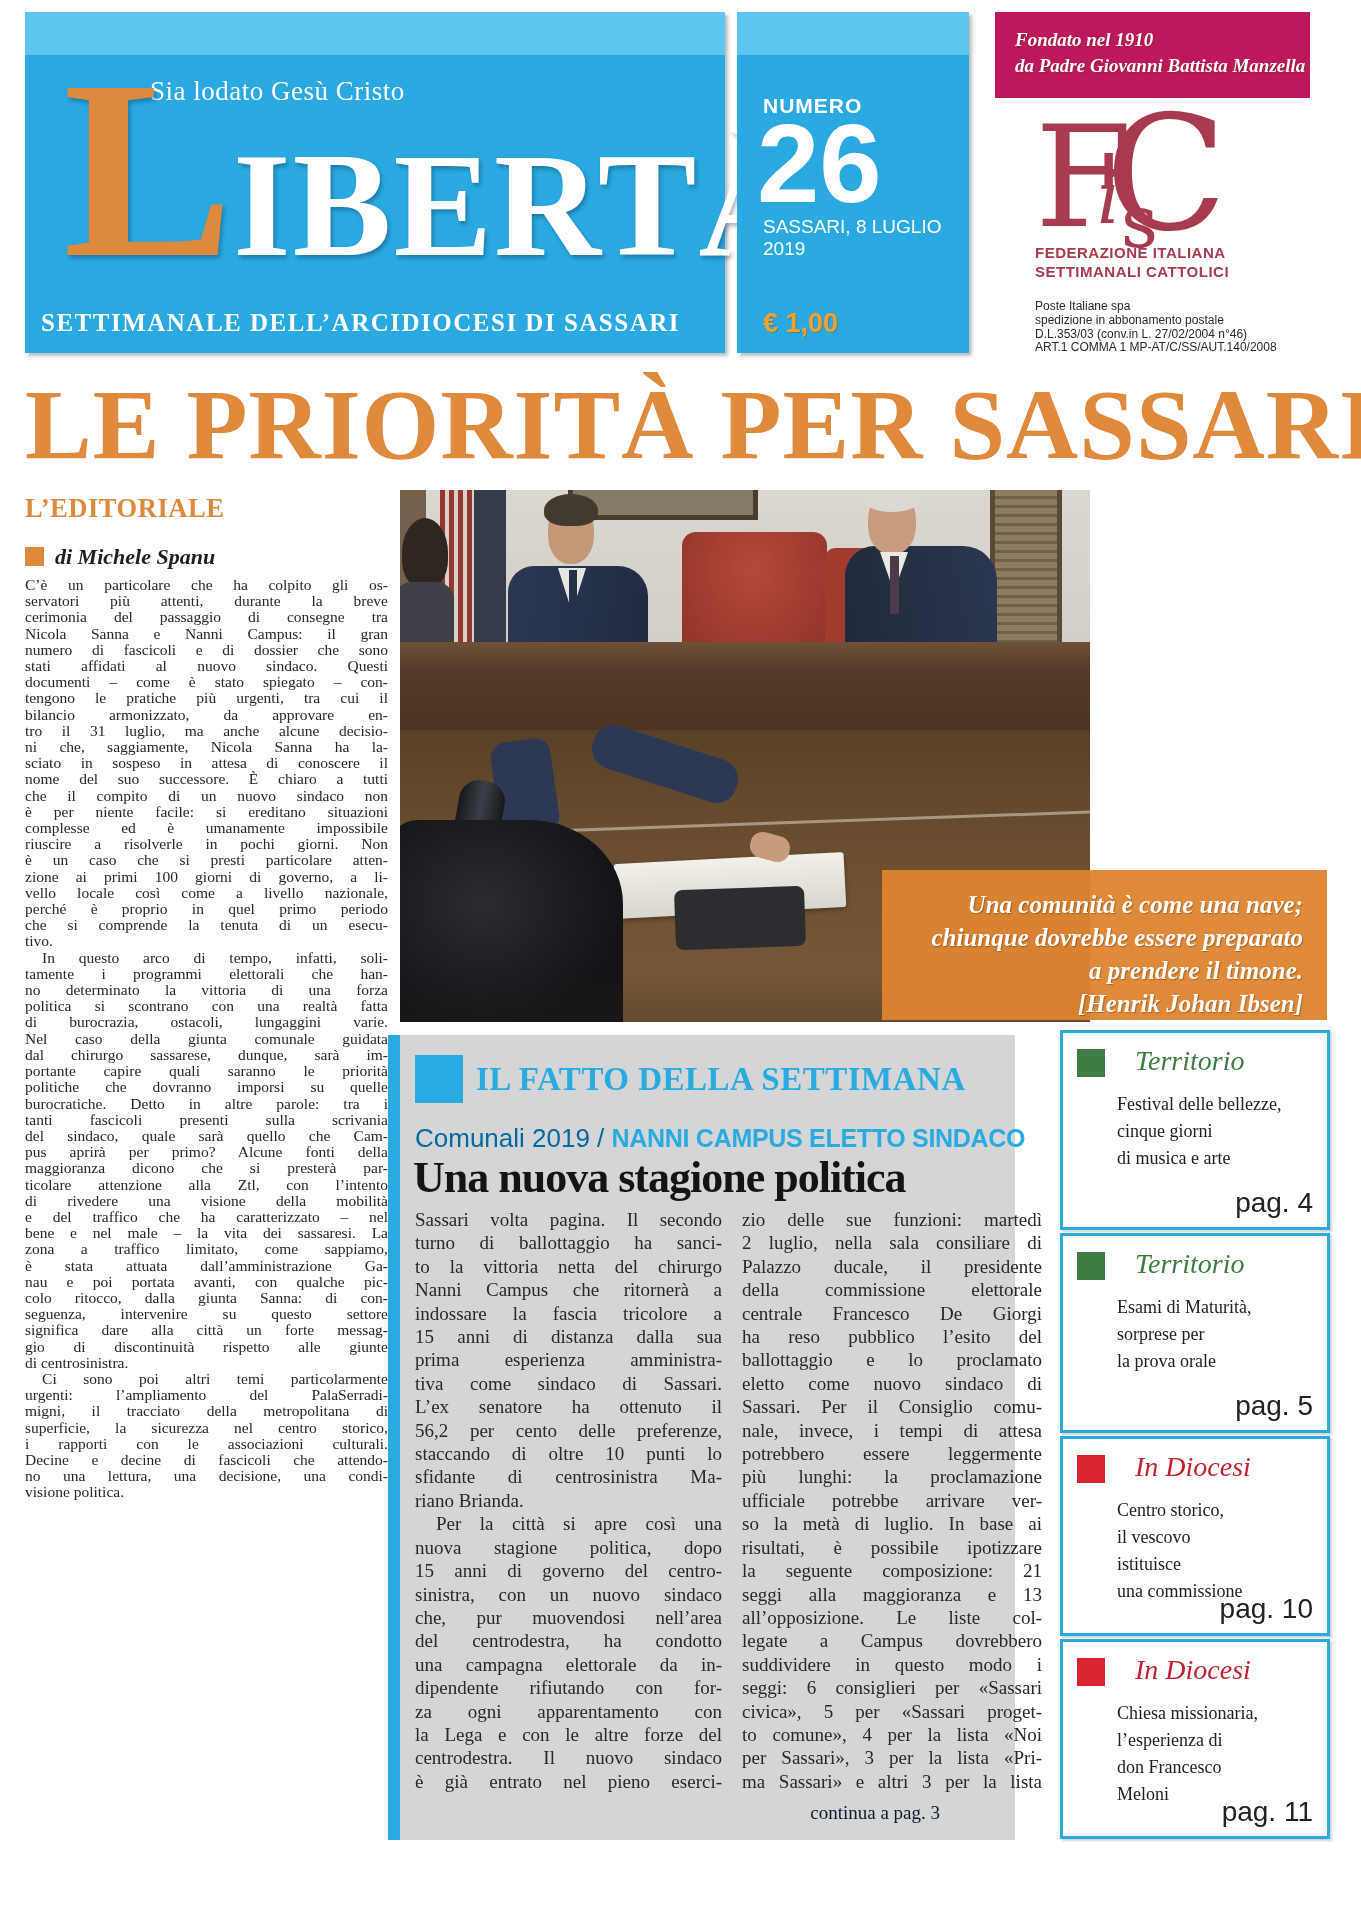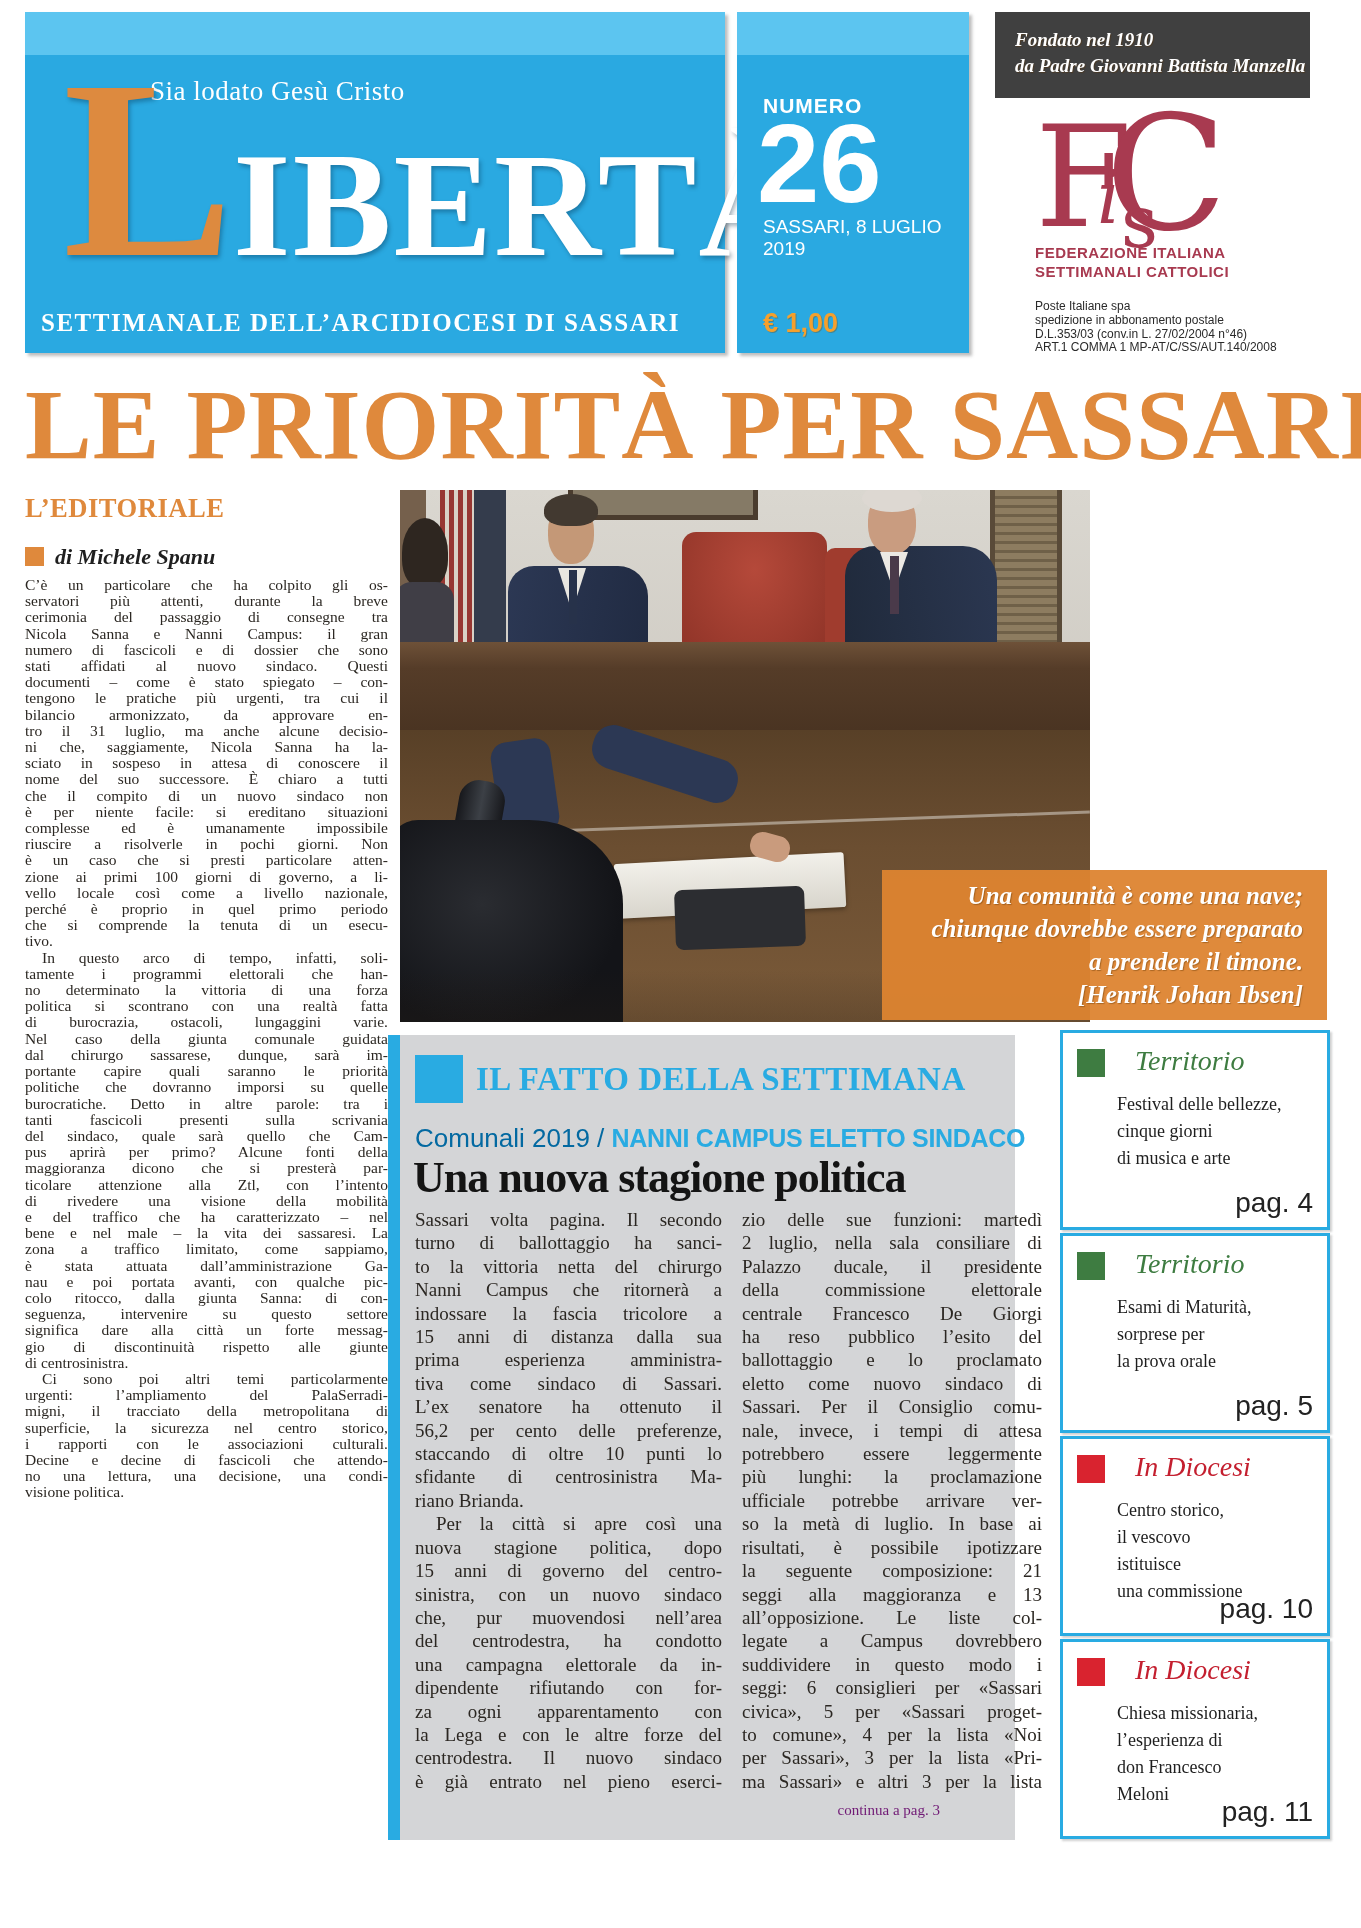--- a/index.html
+++ b/index.html
@@ -21,21 +21,21 @@
 
   .issue-box { left:737px; top:12px; width:232px; height:341px; background:#2aa9e1;
                box-shadow:3px 3px 3px rgba(110,110,110,.45); color:#fff;
                font-family:"Liberation Sans",sans-serif; }
   .issue-label { position:absolute; left:26px; top:82px; font-size:21px; font-weight:bold; letter-spacing:1px; }
   .issue-number { position:absolute; left:20px; top:96px; font-size:112px; font-weight:bold; line-height:1; }
   .issue-date { position:absolute; left:26px; top:204px; font-size:19px; }
   .issue-price { position:absolute; left:26px; top:296px; font-size:27px; font-weight:bold; color:#f5a02c;
                  text-shadow:1px 1px 0 rgba(120,70,0,.35); }
 
-  .founded-box { left:995px; top:12px; width:315px; height:86px; background:#404040; color:#fff;
+  .founded-box { left:995px; top:12px; width:315px; height:86px; background:#be185d; color:#fff;
                  font-style:italic; font-weight:bold; font-size:19px; line-height:26px;
                  padding:15px 0 0 20px; box-sizing:border-box; white-space:pre-line;
                  text-shadow:1px 1px 1px rgba(90,50,0,.4); }
   .fisc { left:1035px; top:100px; width:280px; height:140px; color:#a83a50; }
   .fisc span { position:absolute; line-height:1; font-family:"DejaVu Serif",serif; }
   .fisc-f { left:0; top:8px; font-size:140px; }
   .fisc-c { left:70px; top:-6px; font-size:160px; }
   .fisc-i { left:62px; top:62px; font-size:72px; font-style:italic; }
   .fisc-s { left:86px; top:86px; font-size:72px; }
   .fisc-name { left:1035px; top:243px; font-family:"Liberation Sans",sans-serif; font-size:15px;
@@ -112,40 +112,40 @@
              background:#c99b7d; }
   .ph-mic { left:52px; top:290px; width:46px; height:120px; border-radius:20px; transform:rotate(10deg);
             background:linear-gradient(90deg,#17181c,#3c4046,#17181c); }
   .ph-camera { left:-12px; top:330px; width:235px; height:210px; border-radius:30px 40% 0 30px;
                background:radial-gradient(ellipse at 40% 40%,#2a2c31,#131418 70%); }
   .ph-vignette { left:0; top:480px; width:690px; height:52px;
                  background:linear-gradient(180deg,transparent,rgba(40,30,20,.25)); }
 
   
   .quote { left:882px; top:870px; width:445px; height:150px; background:rgba(221,132,48,.95);
-           box-sizing:border-box; padding:9px 24px 0 0; text-align:right; color:#fff; }
+           box-sizing:border-box; padding:18px 24px 0 0; text-align:right; color:#fff; }
   .quote-text, .quote-attr { font-size:25px; line-height:33px; font-weight:bold; font-style:italic;
            white-space:pre-line; text-shadow:1px 1px 1px rgba(90,50,0,.4); }
 
   
   .fatto-bar { left:388px; top:1035px; width:12px; height:805px; background:#29abe2; }
   .fatto { left:400px; top:1035px; width:615px; height:805px; background:#d4d5d7; }
   .fatto-head { position:absolute; left:15px; top:20px; display:flex; align-items:center; }
   .fatto-sq { width:48px; height:48px; background:#29abe2; }
   .fatto-title { margin-left:13px; font-size:33px; font-weight:bold; color:#29abe2; letter-spacing:.5px; }
   .kicker { position:absolute; left:15px; top:88px; white-space:nowrap; font-family:"Liberation Sans",sans-serif; }
   .k-plain { font-size:26px; color:#0369a1; }
   .k-hl { font-size:25px; font-weight:bold; color:#29abe2; letter-spacing:-.3px; }
   .fatto-headline { position:absolute; left:13px; top:117px; font-size:44px; font-weight:bold;
                     color:#141414; letter-spacing:-1px; }
   .cols { position:absolute; left:15px; top:173px; display:flex; }
   .col { font-size:19px; line-height:23.4px; color:#2b2722; }
   .col1 { width:307px; margin-right:20px; }
   .col2 { width:300px; }
-  .continued { position:absolute; right:75px; top:767px; font-size:15px; color:#701a75; }
+  .continued { position:absolute; right:75px; top:767px; font-size:19px; color:#0f172a; }
 
   
   .sidebar { left:1060px; top:1030px; width:270px; }
   .side-box { position:relative; height:200px; margin-bottom:3px; background:#fff;
               border:3px solid #29abe2; box-sizing:border-box; box-shadow:2px 2px 2px rgba(120,120,120,.35); }
   .side-sq { position:absolute; left:14px; top:16px; width:28px; height:28px; }
   .sq-green { background:#3e7c41; }
   .sq-red { background:#d9232f; }
   .side-cat { position:absolute; left:72px; top:12px; font-size:28px; font-style:italic; }
   .cat-green { color:#3e7c41; }

